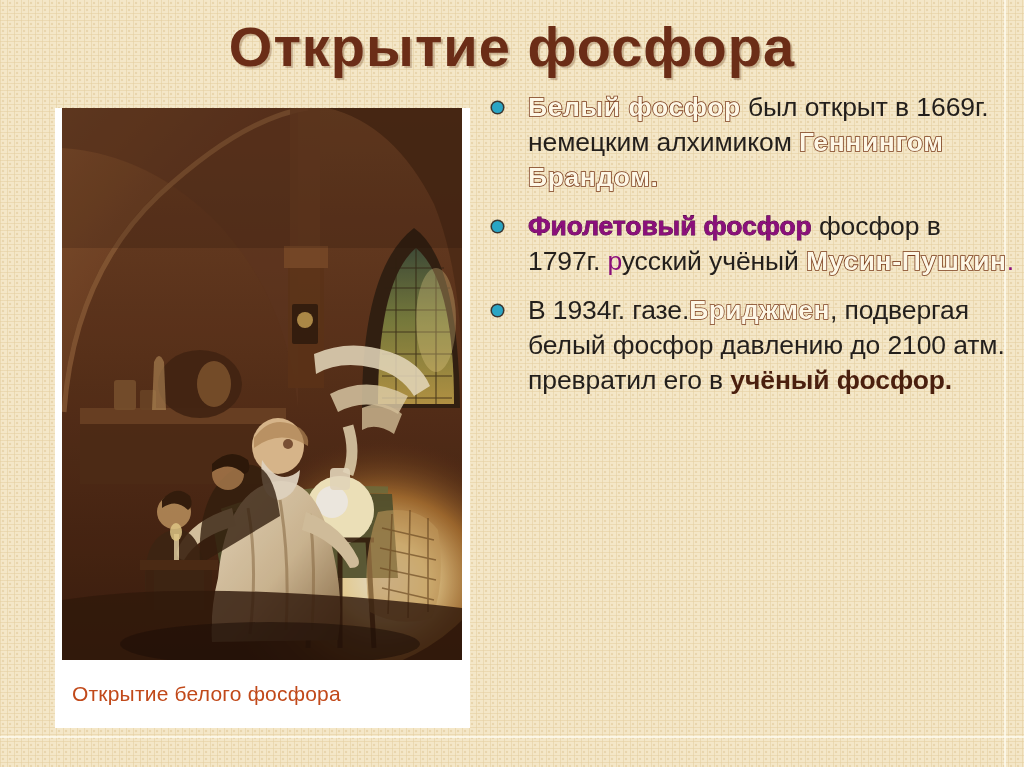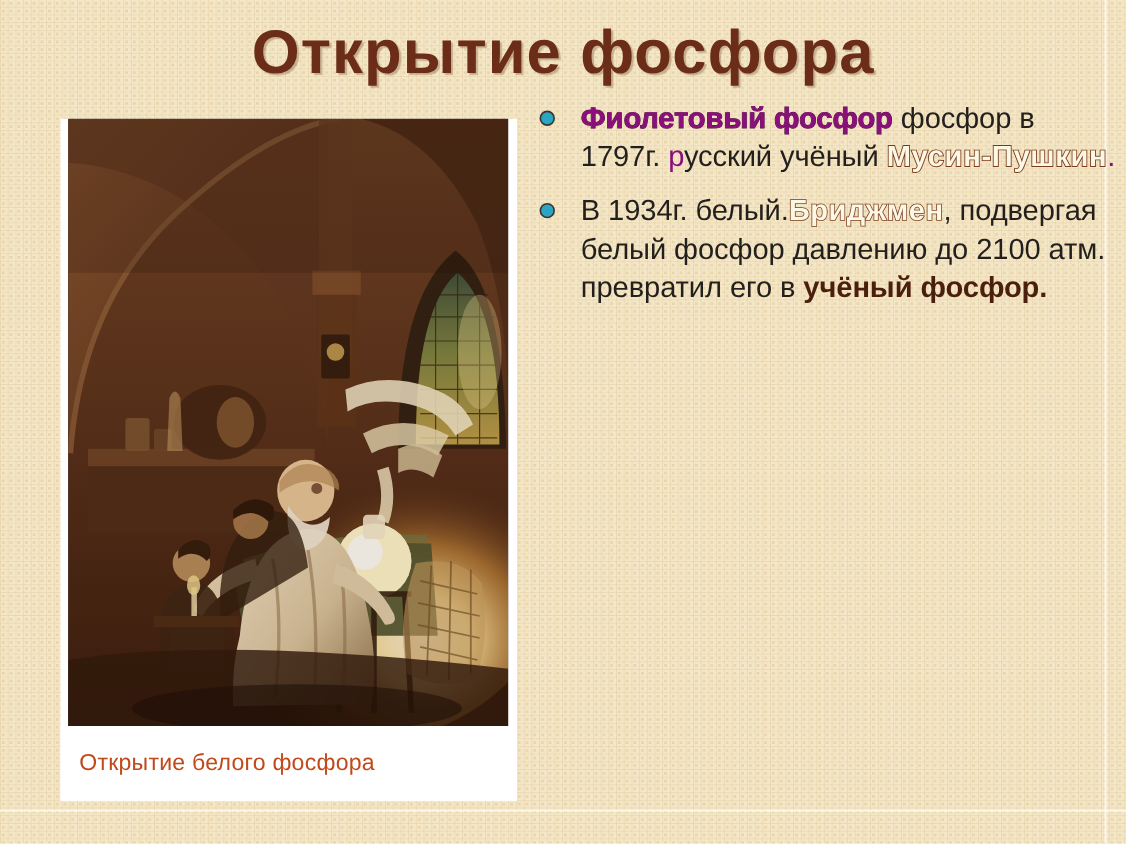--- a/index.html
+++ b/index.html
@@ -335,27 +335,31 @@
       </svg>
     </div>
 
     <div class="caption">
       <span class="caption-text">Открытие белого фосфора</span>
     </div>
   </div>
 
   <div class="bullets">
 
+    <div class="bullet-row">
+      <span class="dot" style="background: rgb(42, 165, 196);"></span>
+      <span class="run-outline">Белый фосфор</span><span class="run-plain"> был открыт в 1669г. немецким алхимиком </span><span class="run-outline">Геннингом Брандом.</span>
+    </div>
 
 
     <div class="bullet-row">
       <span class="dot" style="background: rgb(42, 165, 196);"></span>
       <span class="run-purple">Фиолетовый фосфор</span><span class="run-plain"> фосфор в 1797г. </span><span class="run-purple-letter">р</span><span class="run-plain">усский учёный </span><span class="run-outline">Мусин-Пушкин</span><span class="run-purple-letter">.</span>
     </div>
 
     <div class="bullet-row">
       <span class="dot" style="background: rgb(42, 165, 196);"></span>
-      <span class="run-plain">В 1934г. белый.</span><span class="run-outline-small">Бриджмен</span><span class="run-plain">, подвергая белый фосфор давлению до 2100 атм. превратил его в </span><span class="run-darkbold">учёный фосфор.</span>
+      <span class="run-plain">В 1934г. газе.</span><span class="run-outline-small">Бриджмен</span><span class="run-plain">, подвергая белый фосфор давлению до 2100 атм. превратил его в </span><span class="run-darkbold">учёный фосфор.</span>
     </div>
 
   </div>
 
 </div>
 
 </body></html>

